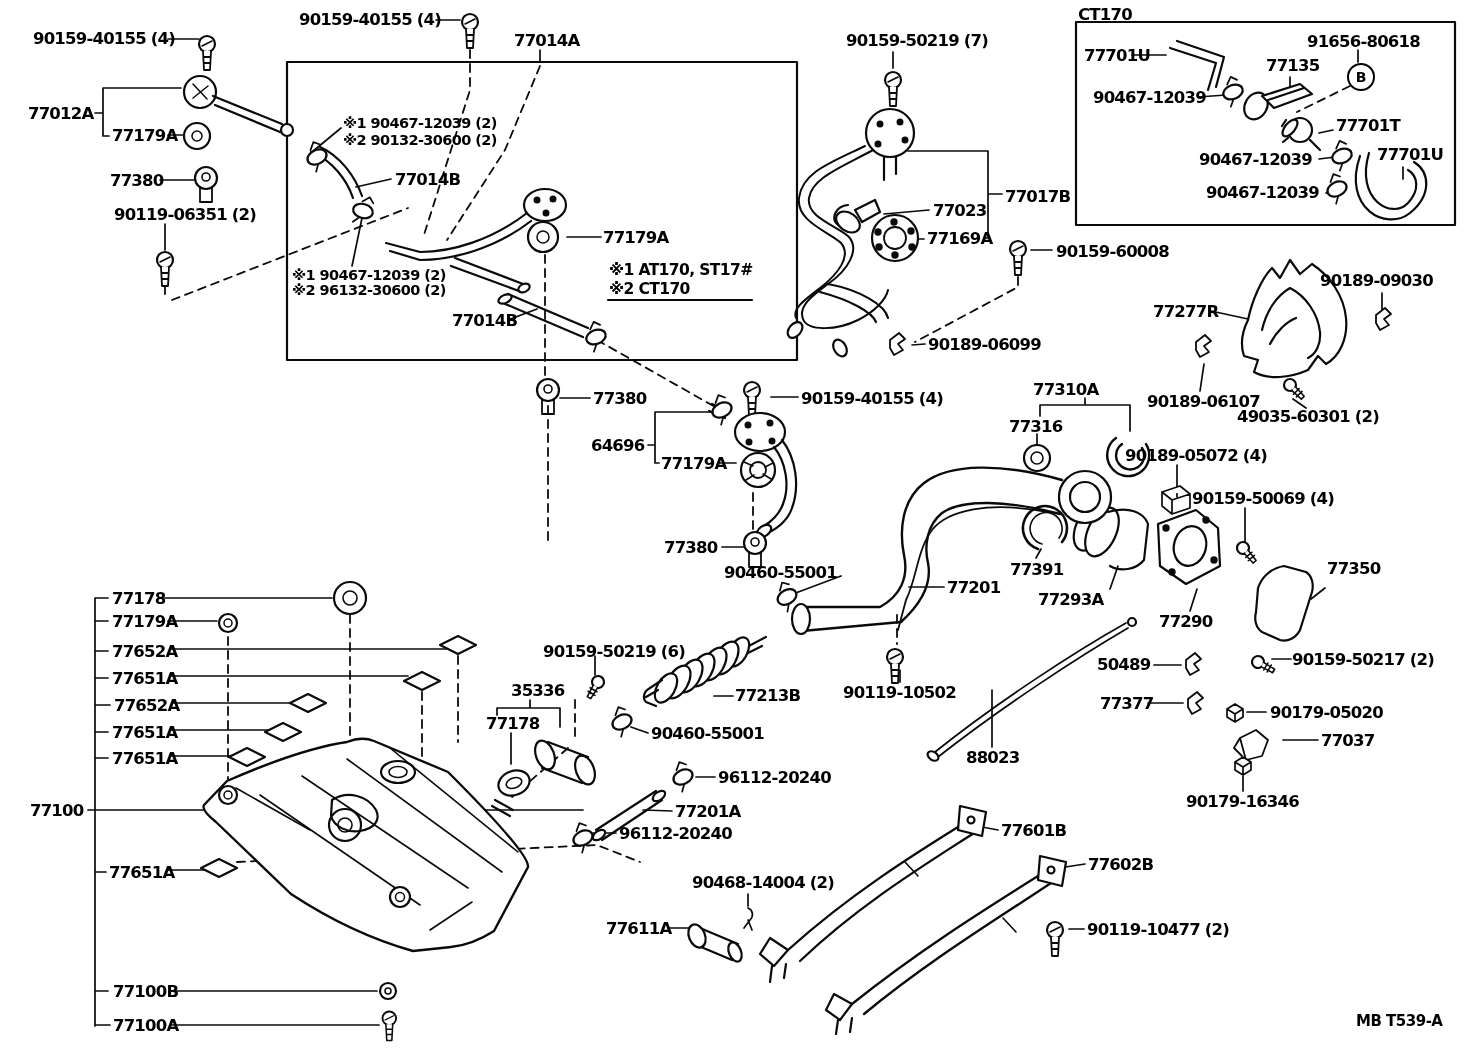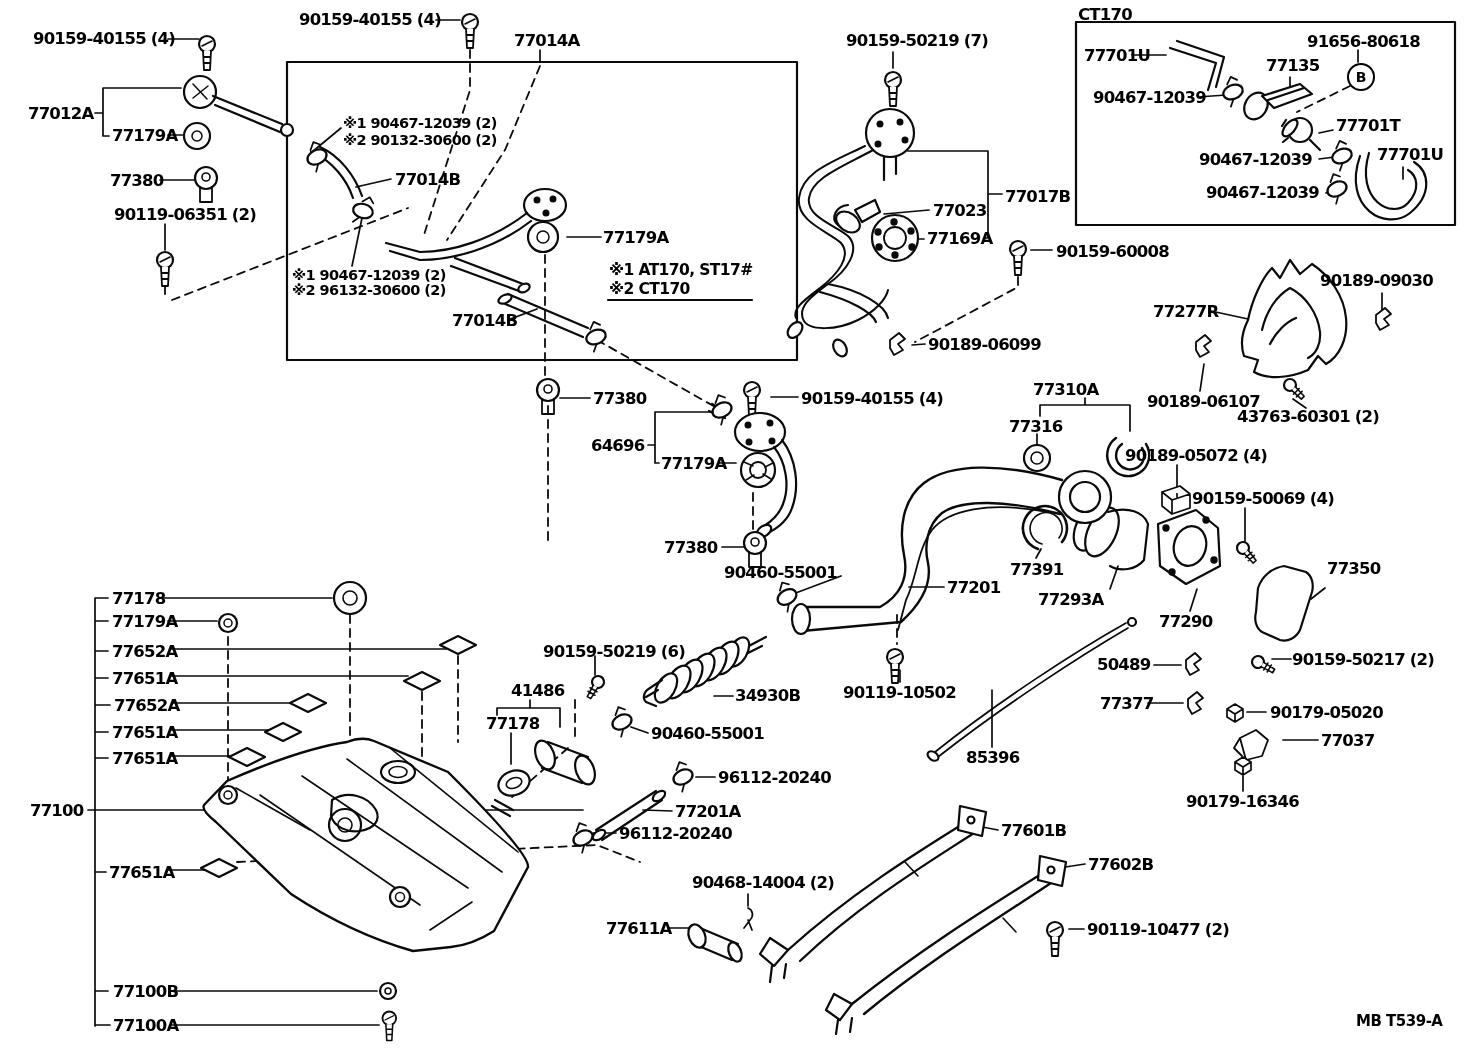--- a/index.html
+++ b/index.html
@@ -387,52 +387,52 @@
 <div class="note" style="left:609px;top:261px">※1 AT170, ST17#</div>
 <div class="note" style="left:609px;top:280px">※2 CT170</div>
 <div class="lbl" style="left:452px;top:312px">77014B</div>
 <div class="lbl" style="left:1320px;top:272px">90189-09030</div>
 <div class="lbl" style="left:1153px;top:303px">77277R</div>
 <div class="lbl" style="left:928px;top:336px">90189-06099</div>
 <div class="lbl" style="left:593px;top:390px">77380</div>
 <div class="lbl" style="left:801px;top:390px">90159-40155 (4)</div>
 <div class="lbl" style="left:1033px;top:381px">77310A</div>
 <div class="lbl" style="left:1147px;top:393px">90189-06107</div>
-<div class="lbl" style="left:1237px;top:408px">43763-60301 (2)</div>
+<div class="lbl" style="left:1237px;top:408px">49035-60301 (2)</div>
 <div class="lbl" style="left:591px;top:437px">64696</div>
 <div class="lbl" style="left:1009px;top:418px">77316</div>
 <div class="lbl" style="left:661px;top:455px">77179A</div>
 <div class="lbl" style="left:1125px;top:447px">90189-05072 (4)</div>
 <div class="lbl" style="left:1192px;top:490px">90159-50069 (4)</div>
 <div class="lbl" style="left:664px;top:539px">77380</div>
 <div class="lbl" style="left:724px;top:564px">90460-55001</div>
 <div class="lbl" style="left:1010px;top:561px">77391</div>
 <div class="lbl" style="left:947px;top:579px">77201</div>
 <div class="lbl" style="left:1038px;top:591px">77293A</div>
 <div class="lbl" style="left:1159px;top:613px">77290</div>
 <div class="lbl" style="left:1327px;top:560px">77350</div>
 <div class="lbl" style="left:112px;top:590px">77178</div>
 <div class="lbl" style="left:112px;top:613px">77179A</div>
 <div class="lbl" style="left:112px;top:643px">77652A</div>
 <div class="lbl" style="left:112px;top:670px">77651A</div>
 <div class="lbl" style="left:114px;top:697px">77652A</div>
 <div class="lbl" style="left:112px;top:724px">77651A</div>
 <div class="lbl" style="left:112px;top:750px">77651A</div>
 <div class="lbl" style="left:543px;top:643px">90159-50219 (6)</div>
-<div class="lbl" style="left:511px;top:682px">41486</div>
+<div class="lbl" style="left:511px;top:682px">35336</div>
 <div class="lbl" style="left:1097px;top:656px">50489</div>
 <div class="lbl" style="left:1292px;top:651px">90159-50217 (2)</div>
 <div class="lbl" style="left:486px;top:715px">77178</div>
-<div class="lbl" style="left:735px;top:687px">34930B</div>
+<div class="lbl" style="left:735px;top:687px">77213B</div>
 <div class="lbl" style="left:843px;top:684px">90119-10502</div>
 <div class="lbl" style="left:1100px;top:695px">77377</div>
 <div class="lbl" style="left:1270px;top:704px">90179-05020</div>
 <div class="lbl" style="left:651px;top:725px">90460-55001</div>
 <div class="lbl" style="left:1321px;top:732px">77037</div>
-<div class="lbl" style="left:966px;top:749px">85396</div>
+<div class="lbl" style="left:966px;top:749px">88023</div>
 <div class="lbl" style="left:718px;top:769px">96112-20240</div>
 <div class="lbl" style="left:30px;top:802px">77100</div>
 <div class="lbl" style="left:675px;top:803px">77201A</div>
 <div class="lbl" style="left:619px;top:825px">96112-20240</div>
 <div class="lbl" style="left:1186px;top:793px">90179-16346</div>
 <div class="lbl" style="left:1001px;top:822px">77601B</div>
 <div class="lbl" style="left:109px;top:864px">77651A</div>
 <div class="lbl" style="left:1088px;top:856px">77602B</div>
 <div class="lbl" style="left:692px;top:874px">90468-14004 (2)</div>
 <div class="lbl" style="left:606px;top:920px">77611A</div>

